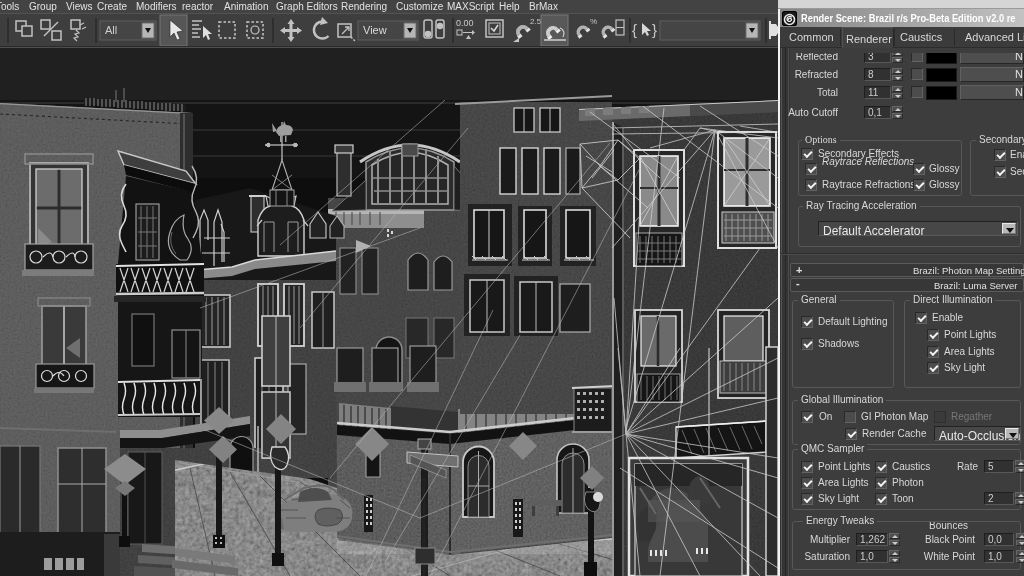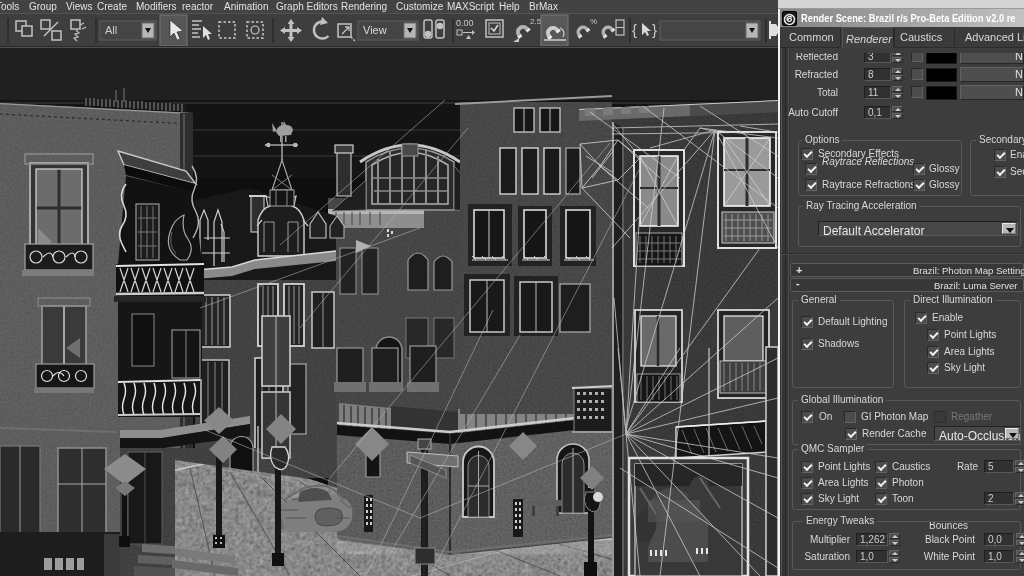--- a/index.html
+++ b/index.html
@@ -865,21 +865,21 @@
     </svg>
 </div>
 <div class="abs" style="left:801px; top:13px; font-size:10px; font-weight:bold; color:#ffffff; white-space:nowrap; transform:scaleX(0.93); transform-origin:0 0;">Render Scene: Brazil r/s Pro-Beta Edition v2.0 re</div>
 
 <div class="abs" style="left:780px; top:27px; width:244px; height:21px; background:#3b3b3b; border-bottom:1px solid #2c2c2c;"></div>
 <div class="abs" style="left:840px; top:29px; width:1px; height:17px; background:#2a2a2a;"></div>
 <div class="abs" style="left:894px; top:29px; width:1px; height:17px; background:#2a2a2a;"></div>
 <div class="abs" style="left:954px; top:29px; width:1px; height:17px; background:#2a2a2a;"></div>
 <div class="abs" style="left:842px; top:27px; width:52px; height:21px; background:#404040; border:1px solid #525252; border-bottom:none; border-right-color:#2a2a2a;"></div>
 <div class="lbl" style="left:789px; top:31px; font-size:11px;">Common</div>
-<div class="lbl" style="left:846px; top:33px; font-size:11px;font-style:italic;">Renderer</div>
+<div class="lbl" style="left:846px; top:33px; font-size:11px;">Renderer</div>
 <div class="lbl" style="left:900px; top:31px; font-size:11px;">Caustics</div>
 <div class="lbl" style="left:965px; top:31px; font-size:11px;">Advanced Lighting</div>
 
 <div class="abs" style="left:780px; top:48px; width:10px; height:528px; background:#343434;"></div>
 <div class="abs" style="left:781px; top:48px; width:1px; height:528px; background:#555;"></div>
 <div class="abs" style="left:785px; top:48px; width:1px; height:528px; background:#282828;"></div>
 <div class="abs" style="left:788px; top:48px; width:1px; height:528px; background:#4d4d4d;"></div>
 
 <div class="rlbl" style="left:770px; top:51px; width:68px; clip-path:inset(0 0 0 0);">Reflected</div>
 <div class="edit" style="left:864px; top:50px; width:27px;">3</div>
@@ -915,21 +915,21 @@
     <span style="position:absolute; left:54px;">None</span>
   </div>
 <div class="rlbl" style="left:760px; top:107px; width:78px;">Auto Cutoff</div>
 <div class="edit" style="left:864px; top:106px; width:27px;">0,1</div>
 <div class="spin" style="left:892px; top:106px;">
     <div class="u"></div>
     <div class="d"></div>
   </div>
 
 <div class="grp" style="left:798px; top:140px; width:164px; height:56px;"></div>
-<div class="glabel" style="left:802px; top:134px;">Options</div>
+<div class="glabel" style="left:802px; top:134px;font-family:Liberation Serif, serif;">Options</div>
 <div class="cb c" style="left:801px; top:148px;"></div>
 <div class="lbl" style="left:818px; top:148px;">Secondary Effects</div>
 <div class="cb c" style="left:805px; top:163px;"></div>
 <div class="lbl" style="left:822px; top:156px;font-style:italic;">Raytrace Reflections</div>
 <div class="cb c" style="left:913px; top:163px;"></div>
 <div class="lbl" style="left:929px; top:163px;">Glossy</div>
 <div class="cb c" style="left:805px; top:179px;"></div>
 <div class="lbl" style="left:822px; top:179px;">Raytrace Refractions</div>
 <div class="cb c" style="left:913px; top:179px;"></div>
 <div class="lbl" style="left:929px; top:179px;">Glossy</div>

